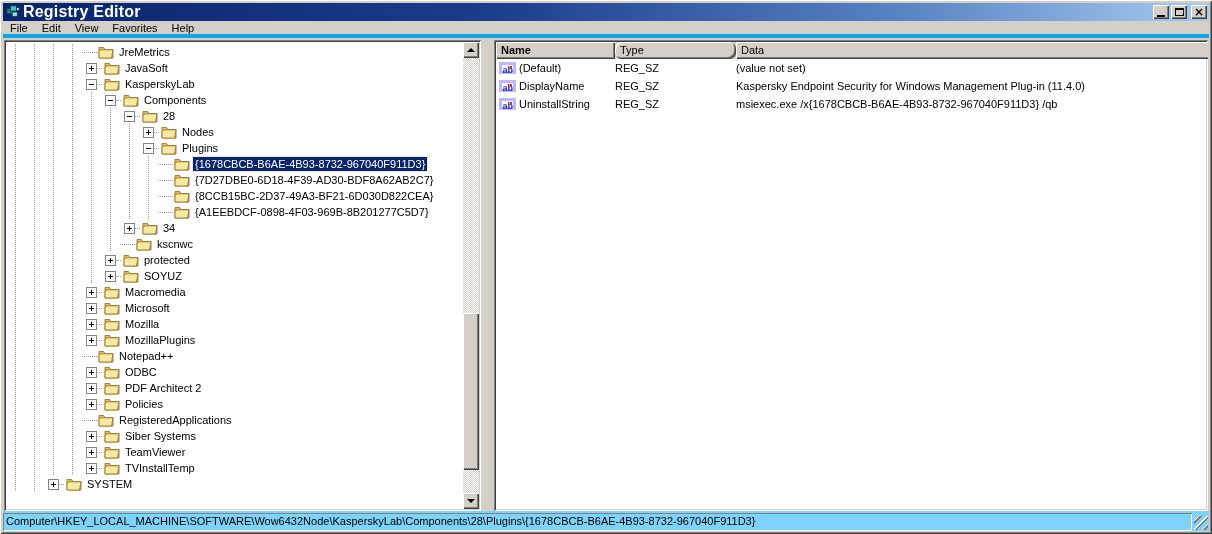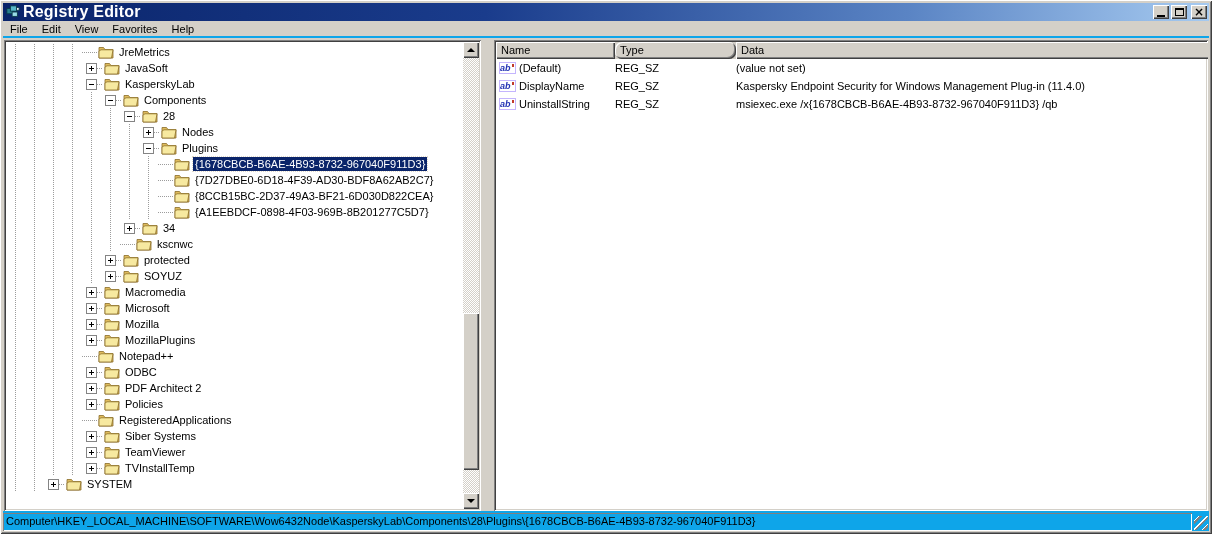--- a/index.html
+++ b/index.html
@@ -14,21 +14,21 @@
   .title-icon{width:14px;height:14px;margin:0 3px 0 1px;flex:none;}
   .title-text{color:#fff;font-weight:bold;font-size:16px;letter-spacing:.2px;flex:1;white-space:nowrap;overflow:hidden;}
   .winbtns{display:flex;gap:2px;align-items:center;}
   .winbtn{width:16px;height:14px;background:#d4d0c8;border:none;padding:0;position:relative;cursor:default;
     box-shadow:inset 1px 1px 0 #ffffff,inset -1px -1px 0 #404040,inset -2px -2px 0 #808080;
     display:flex;align-items:center;justify-content:center;font-family:"DejaVu Sans",sans-serif;}
   .glyph-min{width:8px;height:2px;background:#000;margin-top:7px;}
   .glyph-max{width:9px;height:8px;border:1px solid #000;border-top-width:2px;}
   .glyph-close{font-size:12px;font-weight:bold;line-height:1;}
   
-  .menubar{position:absolute;left:3px;top:21px;right:3px;height:17px;display:flex;align-items:center;background:#d4d0c8;border-bottom:2px solid #0ea5e9;}
+  .menubar{position:absolute;left:3px;top:21px;right:3px;height:17px;display:flex;align-items:center;background:#d4d0c8;border-bottom:4px solid #0ea5e9;}
   .menu-item{padding:2px 7px;cursor:default;}
   
   .main{position:absolute;left:3px;right:3px;top:38px;bottom:23px;background:#d4d0c8;}
   .pane{position:absolute;top:2px;bottom:0;background:#fff;
     box-shadow:inset 1px 1px 0 #808080,inset -1px -1px 0 #ffffff,inset 2px 2px 0 #404040,inset -2px -2px 0 #d4d0c8;}
   .tree-pane{left:1px;width:477px;overflow:hidden;}
   .splitter{position:absolute;top:2px;bottom:0;left:478px;width:13px;background:#d4d0c8;cursor:ew-resize;}
   .list-pane{left:491px;right:1px;overflow:hidden;}
   
   .tree-scroll-area{position:absolute;left:2px;top:2px;right:18px;bottom:2px;overflow:hidden;padding-top:2px;}
@@ -60,26 +60,26 @@
   .sb-thumb{position:absolute;left:0;width:16px;background:#d4d0c8;
     box-shadow:inset 1px 1px 0 #ffffff,inset -1px -1px 0 #404040,inset -2px -2px 0 #808080;}
   
   .lv-header{position:absolute;left:2px;top:2px;right:2px;height:17px;display:flex;background:#d4d0c8;}
   .hcell{height:17px;padding:2px 0 0 5px;background:#d4d0c8;flex:none;overflow:hidden;white-space:nowrap;
     box-shadow:inset 1px 1px 0 #ffffff,inset -1px -1px 0 #404040,inset -2px -2px 0 #808080;}
   .hfill{flex:1;}
   .lv-body{position:absolute;left:2px;top:19px;right:2px;bottom:2px;overflow:hidden;}
   .lrow{display:grid;grid-template-columns:119px 121px 1fr;height:18px;align-items:center;white-space:nowrap;cursor:default;}
   .lname{display:flex;align-items:center;gap:3px;padding-left:3px;overflow:hidden;}
-  .ab-icon{width:17px;height:12px;flex:none;border:1px solid #c4b5fd;background:#fff;position:relative;
-    color:#2333b4;font-weight:bold;font-size:9px;line-height:10px;text-align:left;font-family:"Liberation Sans",sans-serif;font-style:italic;}
+  .ab-icon{width:17px;height:12px;flex:none;border:3px solid #c4b5fd;background:#fff;position:relative;
+    color:#2333b4;font-weight:bold;font-size:9px;line-height:10px;text-align:right;font-family:"Liberation Sans",sans-serif;}
   .ab-icon::after{content:"";position:absolute;right:1px;top:1px;width:2px;height:3px;background:#c03a2b;}
   .ltype,.ldata{overflow:hidden;}
   
-  .statusbar{position:absolute;left:3px;right:3px;bottom:3px;height:20px;background:#0ea5e9;padding-top:2px;}
+  .statusbar{position:absolute;left:3px;right:3px;bottom:3px;height:20px;background:#7dd3fc;padding-top:2px;}
   .status-panel{position:absolute;left:0;top:2px;right:17px;bottom:0;
     box-shadow:inset 1px 1px 0 #808080,inset -1px -1px 0 #ffffff;
     padding:2px 3px;white-space:nowrap;overflow:hidden;}
   .grip{position:absolute;right:1px;bottom:1px;width:14px;height:14px;
     background:repeating-linear-gradient(135deg,transparent 0 3px,#ffffff 3px 4px,#808080 4px 6px);}
 </style>
 </head>
 <body>
 
 <div class="window">
@@ -511,21 +511,21 @@
         <div class="sb-btn sb-down">
             <span class="arr down"></span>
           </div>
       </div>
     </div>
 
     <div class="splitter"></div>
 
     <div class="pane list-pane">
       <div class="lv-header" id="lv-header">
-          <div class="hcell" style="width: 119px;">Name</div>
+          <div class="hcell" style="width: 119px; font-weight: bold;">Name</div>
           <div class="hcell" style="width: 121px; border-radius: 7px;">Type</div>
           <div class="hcell" style="width: 503px;">Data</div>
           <div class="hcell hfill"></div>
         </div>
       <div class="lv-body" id="lv-body">
           <div class="lrow">
             <div class="lname">
               <span class="ab-icon">ab</span>
               <span>(Default)</span>
             </div>

